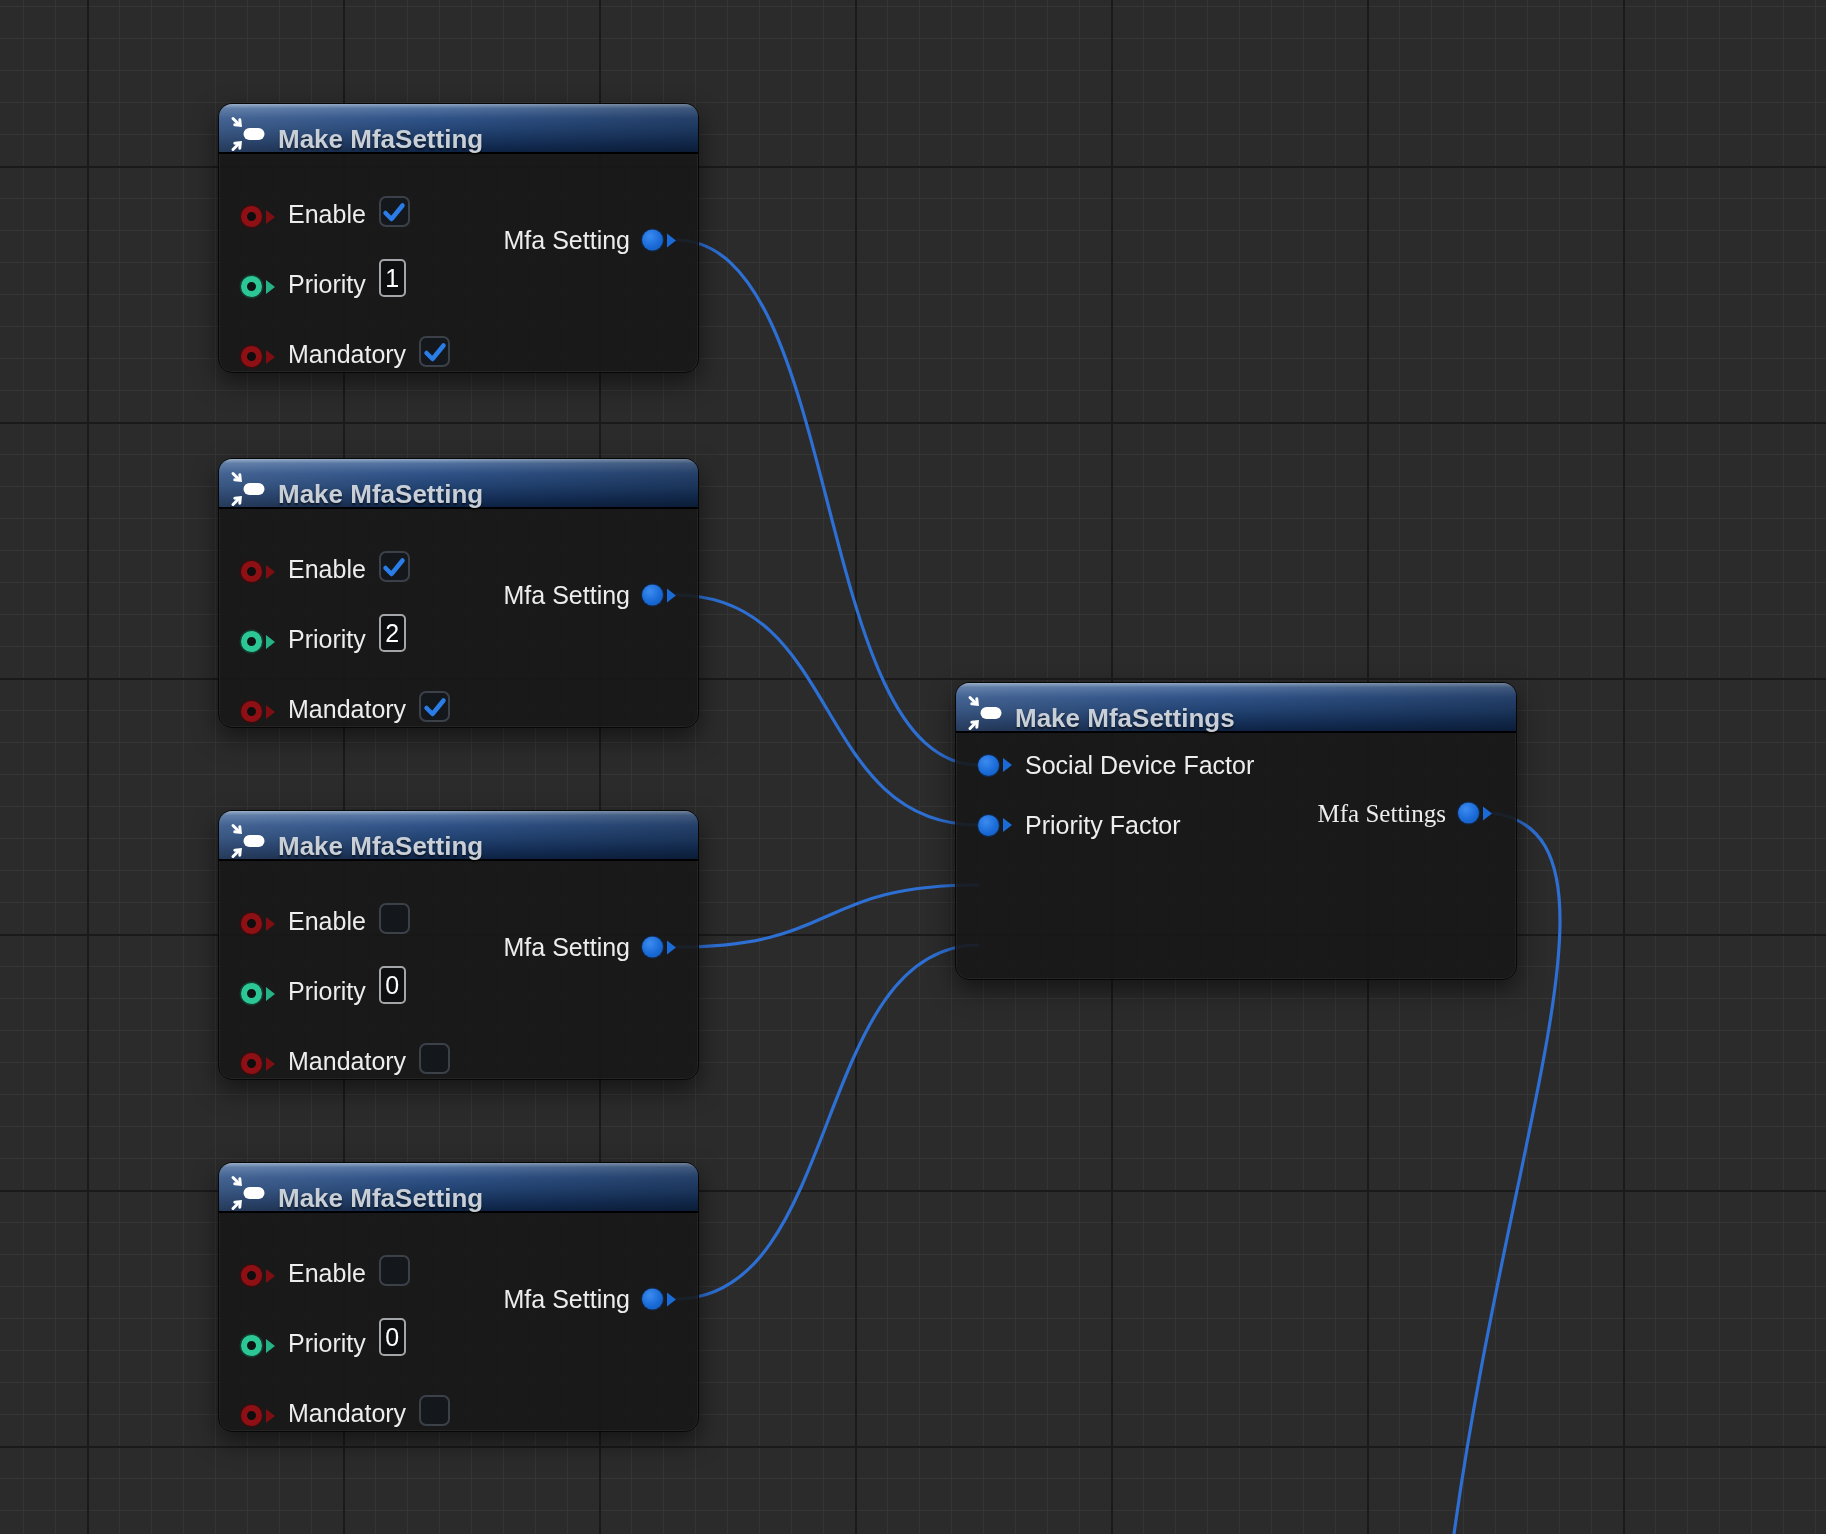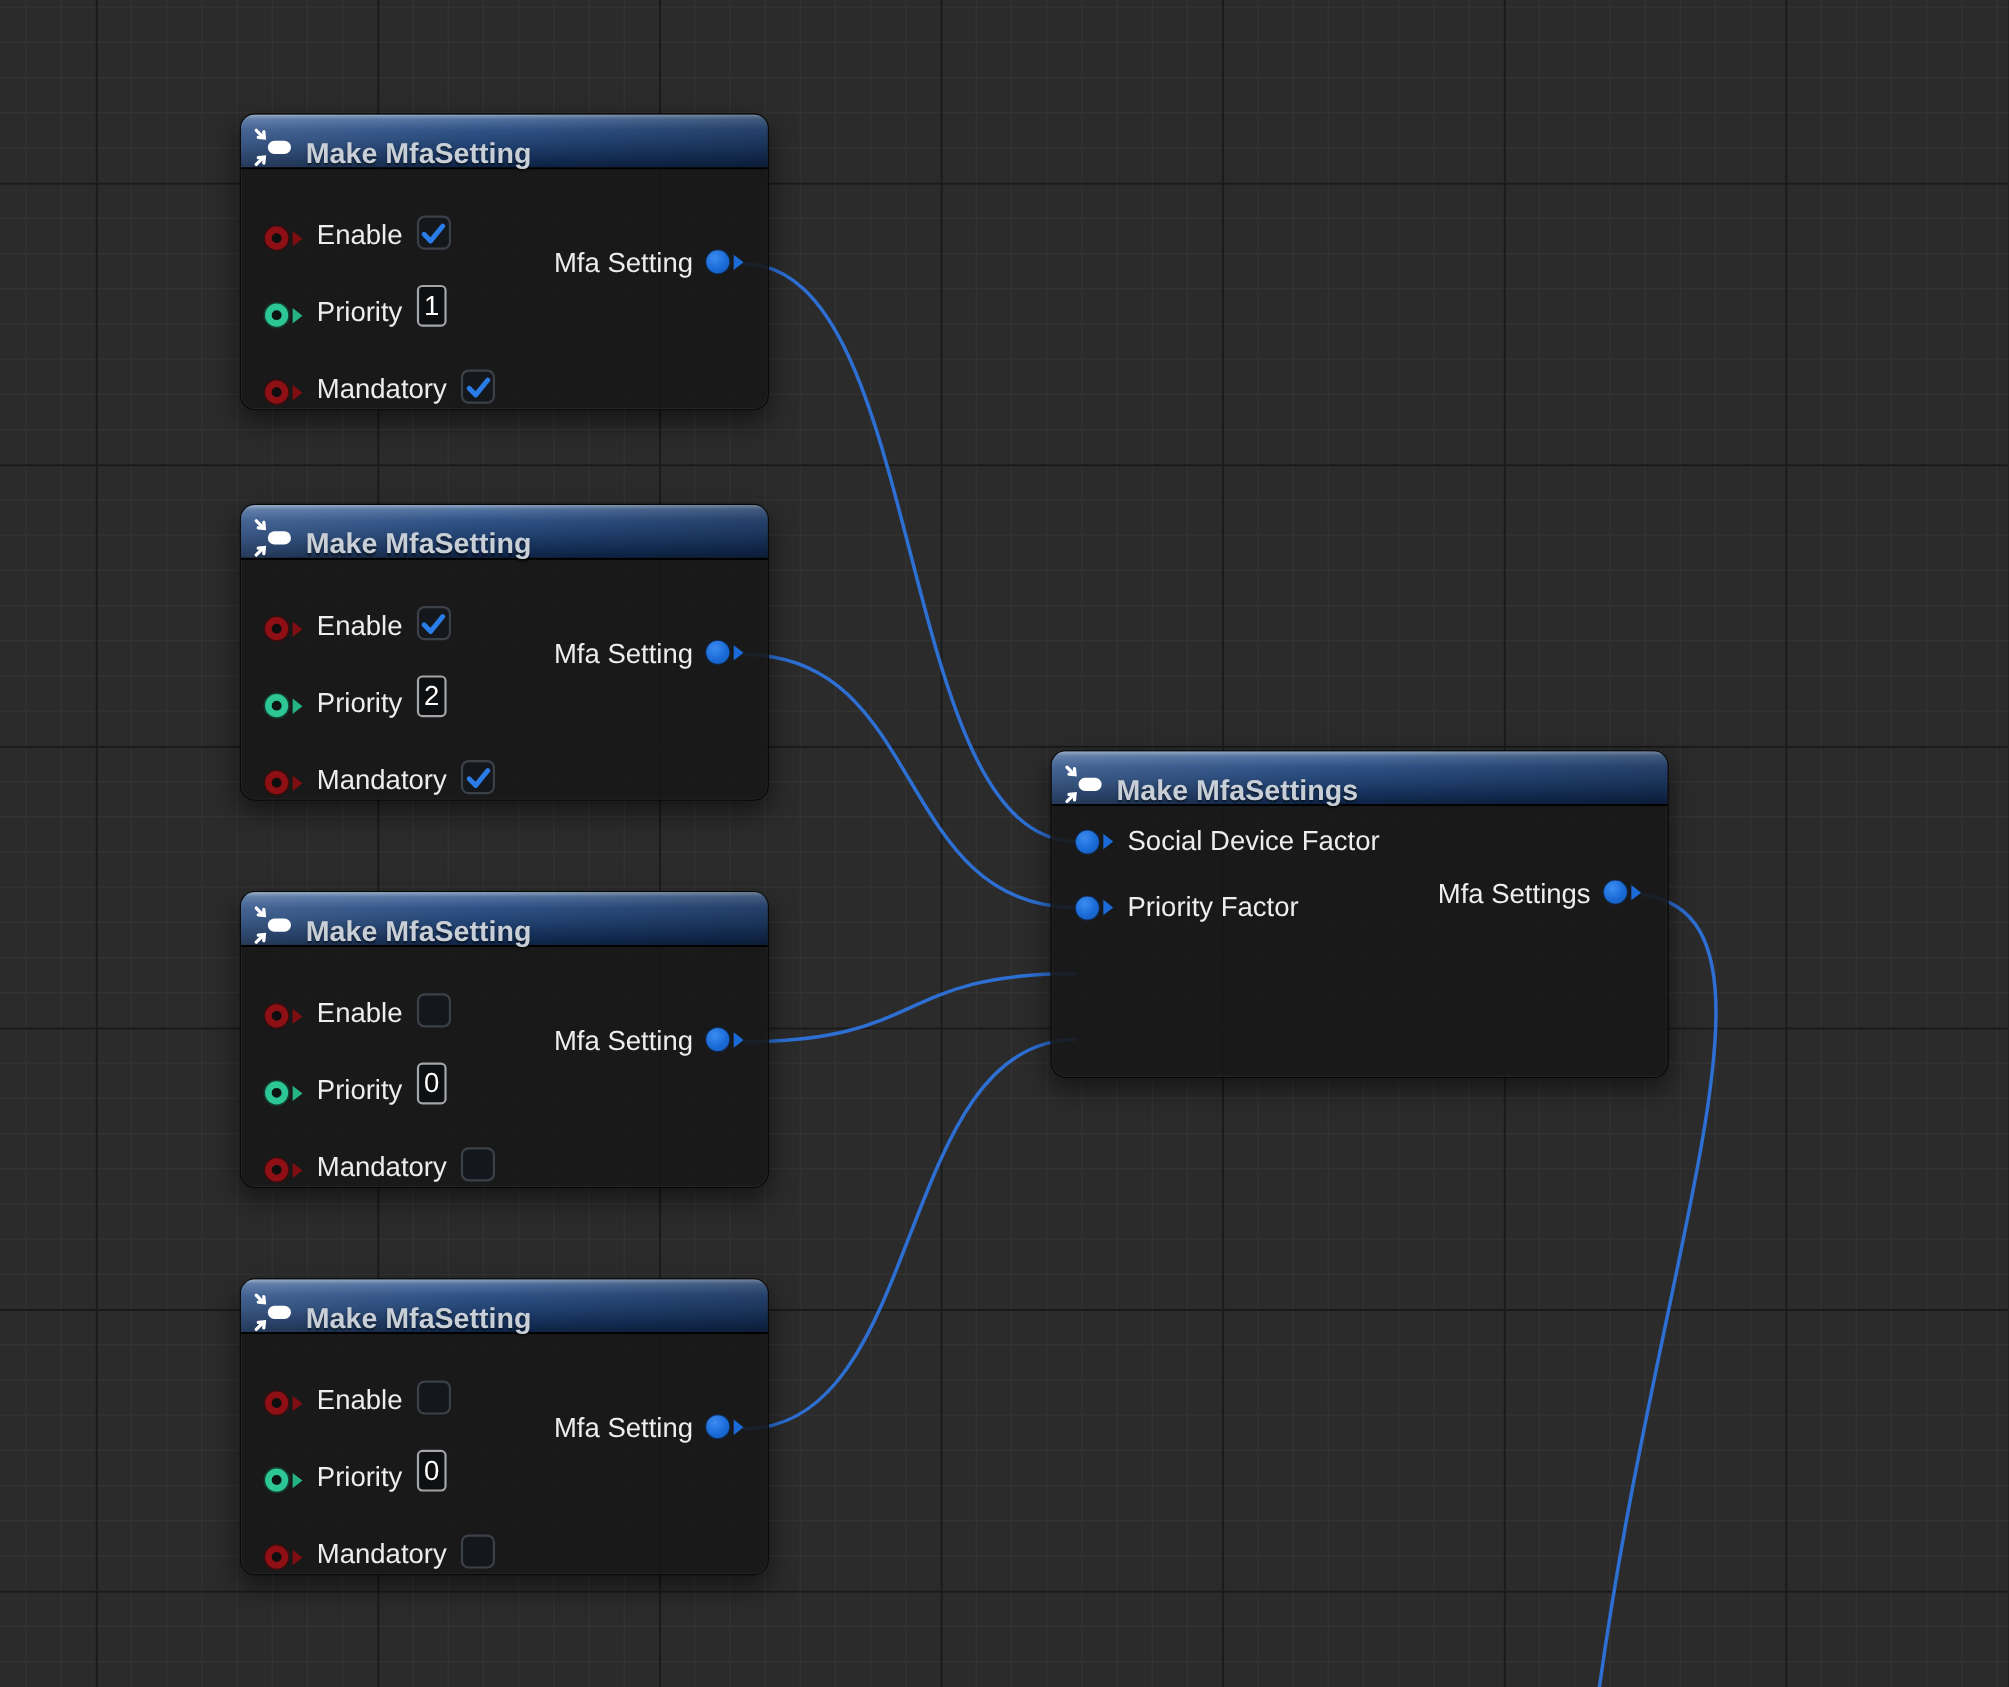--- a/index.html
+++ b/index.html
@@ -35,23 +35,23 @@
   .hicon{width:38px;height:36px;display:flex;align-items:center;justify-content:center;flex:0 0 auto;}
   .title{
     color:#c9cfd6;font-size:26px;font-weight:bold;line-height:1;
     text-shadow:0 2px 2px rgba(0,0,0,0.55);white-space:nowrap;
   }
   .body{position:relative;padding-top:3px;}
   .row{display:flex;align-items:center;gap:13px;padding-left:22px;}
   .row.h70{height:70px;align-items:flex-end;} .row.h60{height:60px;}
   .plabel{color:#ededed;font-size:25px;line-height:1;white-space:nowrap;}
 
-  .outrow{position:absolute;display:flex;align-items:flex-start;gap:12px;transform:translateY(-50%);margin-left:25px;}
+  .outrow{position:absolute;display:flex;align-items:center;gap:12px;transform:translateY(-50%);margin-left:25px;}
   .outrow.left-node{right:22px;top:86px;}
-  .outrow.right-node{right:24px;top:80px;}
+  .outrow.right-node{right:24px;top:80px;font-family:Liberation Serif, serif;}
 
   .pin{display:flex;align-items:center;flex:0 0 auto;}
   .pin .dot{width:21px;height:21px;border-radius:50%;box-sizing:border-box;}
   .pin.bool .dot{border:6px solid #8e1014;background:#0e0e0e;box-shadow:0 0 0 1.5px rgba(70,8,10,0.6);}
   .pin.int  .dot{border:6px solid #2cc795;background:#0d1411;box-shadow:0 0 0 1.5px rgba(16,84,62,0.6);}
   .pin.struct .dot{background:radial-gradient(circle at 38% 32%,#3c8bf0 0%,#1a6bd8 55%,#1157b4 100%);box-shadow:0 0 0 1px rgba(10,50,110,0.6);}
   .pin .arr{width:0;height:0;margin-left:4px;border-top:7px solid transparent;border-bottom:7px solid transparent;}
   .pin.bool .arr{border-left:9px solid #7f0e12;}
   .pin.int  .arr{border-left:9px solid #25b385;}
   .pin.struct .arr{border-left:9px solid #1a6bd8;}

